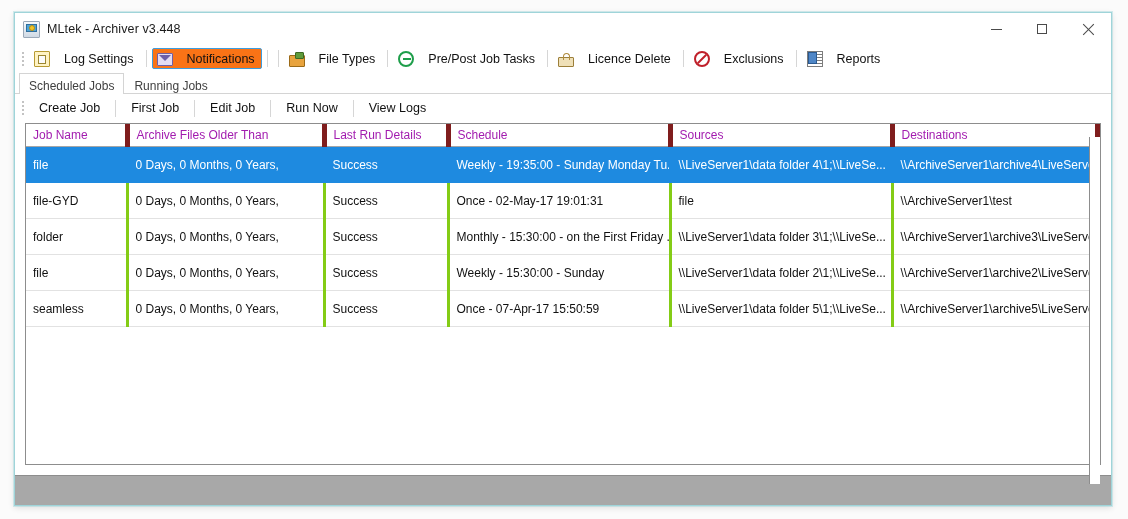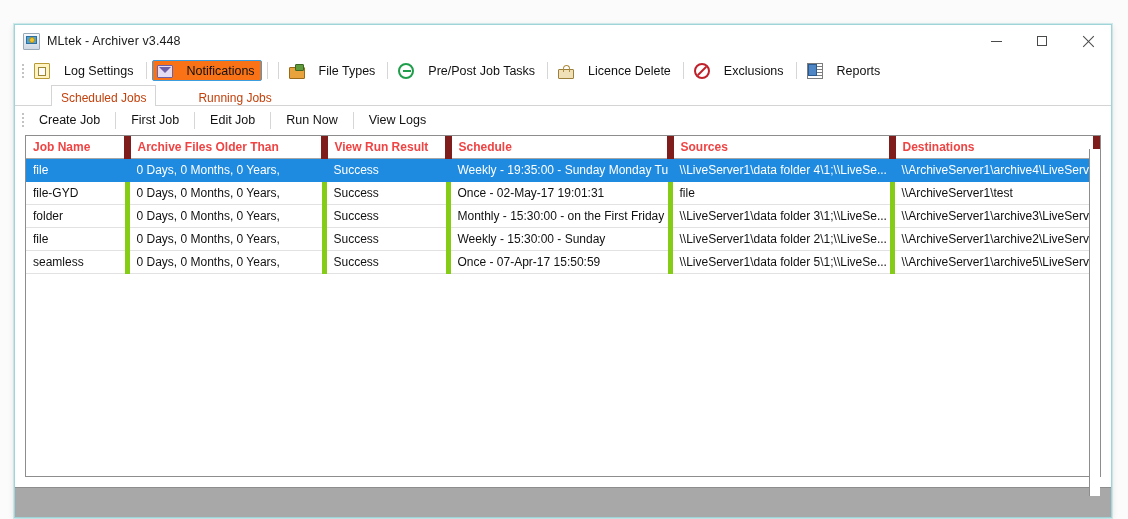--- a/index.html
+++ b/index.html
@@ -13,21 +13,21 @@
     width: 1128px;
     height: 519px;
     overflow: hidden;
     background: #fbfbfb;
   }
 
   
   .window {
     position: absolute;
     left: 14px;
-    top: 24px;
+    top: 12px;
     width: 1098px;
     height: 494px;
     background: #ffffff;
     border: 1px solid #9fd4d9;
     box-shadow: 0 0 0 1px rgba(160,215,220,0.45),
                 0 2px 6px rgba(0,0,0,0.12);
     box-sizing: border-box;
     display: flex;
     flex-direction: column;
   }
@@ -322,26 +322,25 @@
     align-items: flex-end;
     padding-left: 4px;
     background: #ffffff;
     border-bottom: 1px solid #d4d4d4;
     font-size: 12px;
   }
   .tab {
     padding: 4px 9px 2px 9px;
     height: 20px;
     box-sizing: border-box;
-    color: #c2410c;
+    color: #404040;
     border: 1px solid transparent;
     border-bottom: none;
     line-height: 16px;
     white-space: nowrap;
-    margin-left: 32px;
   }
   .tab.selected {
     background: #ffffff;
     border-color: #d4d4d4;
     margin-bottom: -1px;
     height: 21px;
   }
 
   
   .actionbar {
@@ -373,36 +372,36 @@
     box-sizing: border-box;
   }
   table.grid {
     border-collapse: collapse;
     table-layout: fixed;
     width: 100%;
     font-size: 12px;
   }
   table.grid th {
     background: #ffffff;
-    border-right: 7px solid #7f1d1d;
+    border-right: 5px solid #7f1d1d;
     border-bottom: 1px solid #a6a6a6;
     text-align: left;
-    font-weight: bold;
-    color: #ef4444;
+    font-weight: normal;
+    color: #a21caf;
     padding: 4px 6px 4px 7px;
     height: 22px;
     box-sizing: border-box;
     white-space: nowrap;
     overflow: hidden;
   }
   table.grid td {
-    border-right: 5px solid #84cc16;
+    border-right: 3px solid #84cc16;
     border-bottom: 1px solid #e2e2e2;
     padding: 3px 6px 3px 7px;
-    height: 23px;
+    height: 36px;
     box-sizing: border-box;
     color: #111;
     white-space: nowrap;
     overflow: hidden;
     text-overflow: clip;
   }
   tr.selected td {
     background: #1e8ae0;
     color: #ffffff;
     border-right-color: #1e8ae0;
@@ -552,21 +551,21 @@
           <col style="width:197px">
           <col style="width:124px">
           <col style="width:222px">
           <col style="width:222px">
           <col>
         </colgroup>
         <thead>
           <tr>
             <th>Job Name</th>
             <th>Archive Files Older Than</th>
-            <th>View Run Result</th>
+            <th>Last Run Details</th>
             <th>Schedule</th>
             <th>Sources</th>
             <th>Destinations</th>
           </tr>
         </thead>
         <tbody>
           <tr class="selected">
             <td>file</td>
             <td>0 Days, 0 Months, 0 Years,</td>
             <td>Success</td>

